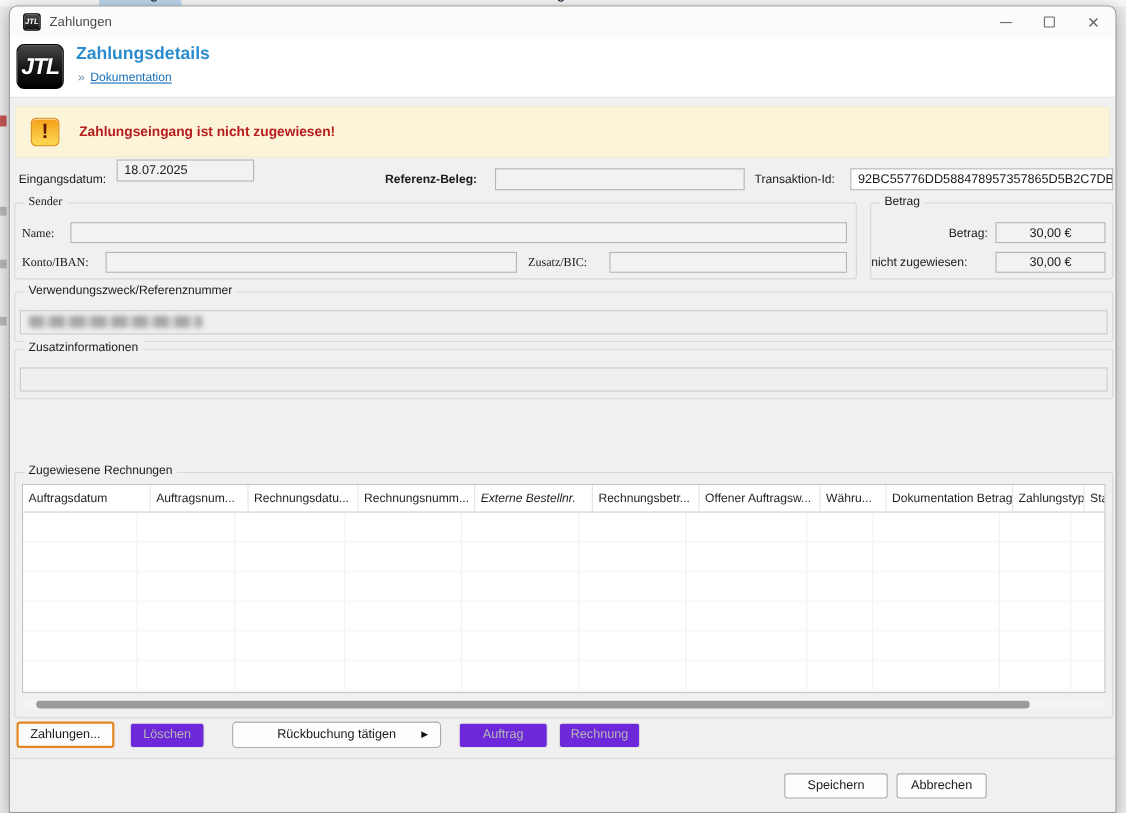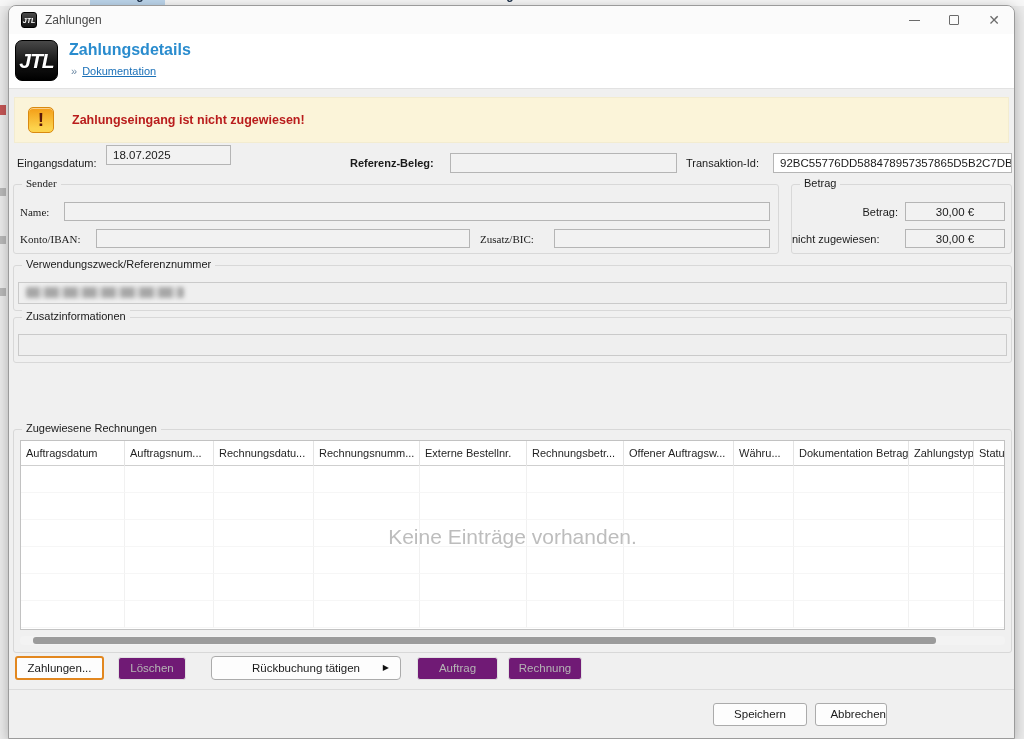--- a/index.html
+++ b/index.html
@@ -107,21 +107,21 @@
   .hscroll { position:absolute; left:6px; top:206px; width:985px; height:9px; background:#f3f3f3; border-radius:4px; }
   .hscroll .thumb { position:absolute; left:13px; top:1px; width:903px; height:7px; background:#9b9b9b; border-radius:3px; }
 
   
   .btn {
     position:absolute; height:23px; background:#fdfdfd; border:1px solid #ababab; border-radius:3px;
     font-size:11.5px; color:#1a1a1a; text-align:center; line-height:21px; cursor:pointer;
     font-family:"Liberation Sans", sans-serif;
   }
   .btn.focus-orange { border:2px solid #e2871f; height:24px; line-height:20px; }
-  .btn.disabled { background:#701a75; border-color:#e1e1e1; color:#b5b5b5; cursor:default; }
+  .btn.disabled { background:#6d28d9; border-color:#e1e1e1; color:#b5b5b5; cursor:default; }
   .btn.split { border-radius:4px; }
   .btn.split .arrow { position:absolute; right:11px; top:0; font-size:8px; line-height:21px; color:#111; }
 
   
   .footer { position:absolute; left:0; right:0; bottom:0; height:49px; background:#f0f0f0; border-top:1px solid #dcdcdc; }
 </style>
 </head>
 <body>
 
 <div class="bg-strip" id="bg-menu">
@@ -226,25 +226,25 @@
     <div class="grp" style="left:4px; top:228px; width:999px; height:46px;">
       <div class="legend">Zusatzinformationen</div>
       <div class="fld flat" style="left:4px; top:16px; width:989px; height:22px;"></div>
     </div>
 
 
     <div class="grp" style="left:4px; top:340px; width:999px; height:224px;">
       <div class="legend">Zugewiesene Rechnungen</div>
       <div class="tbl">
         <div class="tbl-head" id="tbl-head">
-            <div class="hcell" style="width: 104px;">Auftragsdatum</div>
+            <div class="hcell" style="width: 116px;">Auftragsdatum</div>
             <div class="hcell" style="width: 89px;">Auftragsnum...</div>
             <div class="hcell" style="width: 100px;">Rechnungsdatu...</div>
             <div class="hcell" style="width: 106px;">Rechnungsnumm...</div>
-            <div class="hcell" style="width: 107px;">Externe Bestellnr.</div>
+            <div class="hcell" style="width: 107px; font-style: italic;">Externe Bestellnr.</div>
             <div class="hcell" style="width: 97px;">Rechnungsbetr...</div>
             <div class="hcell" style="width: 110px;">Offener Auftragsw...</div>
             <div class="hcell" style="width: 60px;">Währu...</div>
             <div class="hcell" style="width: 115px;">Dokumentation Betrag</div>
             <div class="hcell" style="width: 65px;">Zahlungstyp</div>
             <div class="hcell" style="width: 44px;">Statu...</div>
           </div>
         <div class="tbl-grid" id="tbl-grid">
             <div class="grow">
               <div class="gcell" style="width: 104px;"></div>
@@ -318,34 +318,33 @@
               <div class="gcell" style="width: 106px;"></div>
               <div class="gcell" style="width: 107px;"></div>
               <div class="gcell" style="width: 97px;"></div>
               <div class="gcell" style="width: 110px;"></div>
               <div class="gcell" style="width: 60px;"></div>
               <div class="gcell" style="width: 115px;"></div>
               <div class="gcell" style="width: 65px;"></div>
               <div class="gcell" style="width: 44px;"></div>
             </div>
           </div>
-        <div class="tbl-empty">Keine Einträge vorhanden.</div>
       </div>
       <div class="hscroll">
         <div class="thumb"></div>
       </div>
     </div>
 
     <button class="btn focus-orange" style="left:6px; top:567px; width:89px;">Zahlungen...</button>
     <button class="btn disabled" style="left:109px; top:568px; width:68px;">Löschen</button>
     <button class="btn split" style="left:202px; top:567px; width:190px; height:24px; line-height:22px;">
       <span>Rückbuchung tätigen</span>
       <span class="arrow">▶</span>
     </button>
     <button class="btn disabled" style="left:408px; top:568px; width:81px;">Auftrag</button>
     <button class="btn disabled" style="left:499px; top:568px; width:74px;">Rechnung</button>
   </div>
 
   <div class="footer">
     <button class="btn" style="left:704px; top:13px; width:94px;">Speichern</button>
-    <button class="btn" style="left:806px; top:13px; width:72px;text-align:right;">Abbrechen</button>
+    <button class="btn" style="left:806px; top:13px; width:82px;">Abbrechen</button>
   </div>
 </div>
 
 </body></html>

